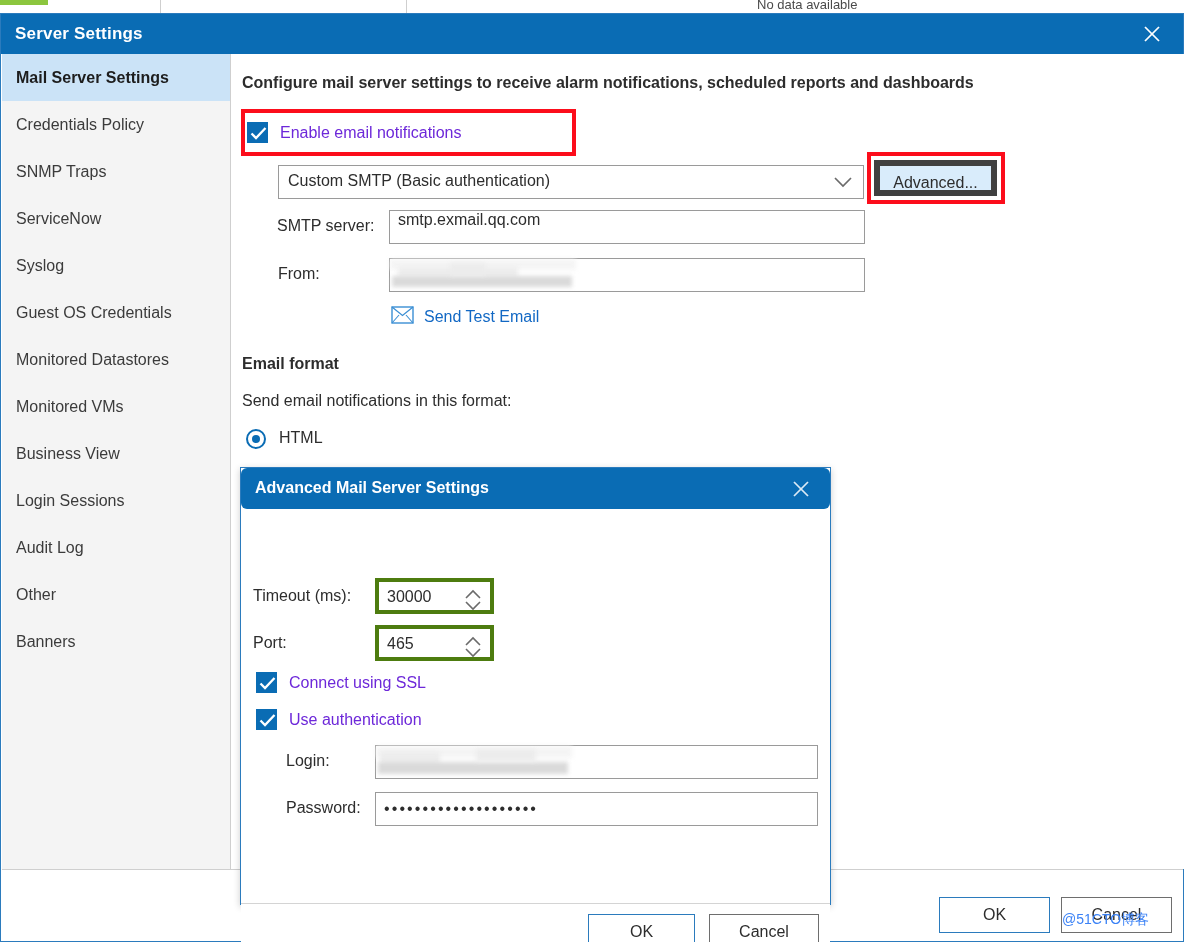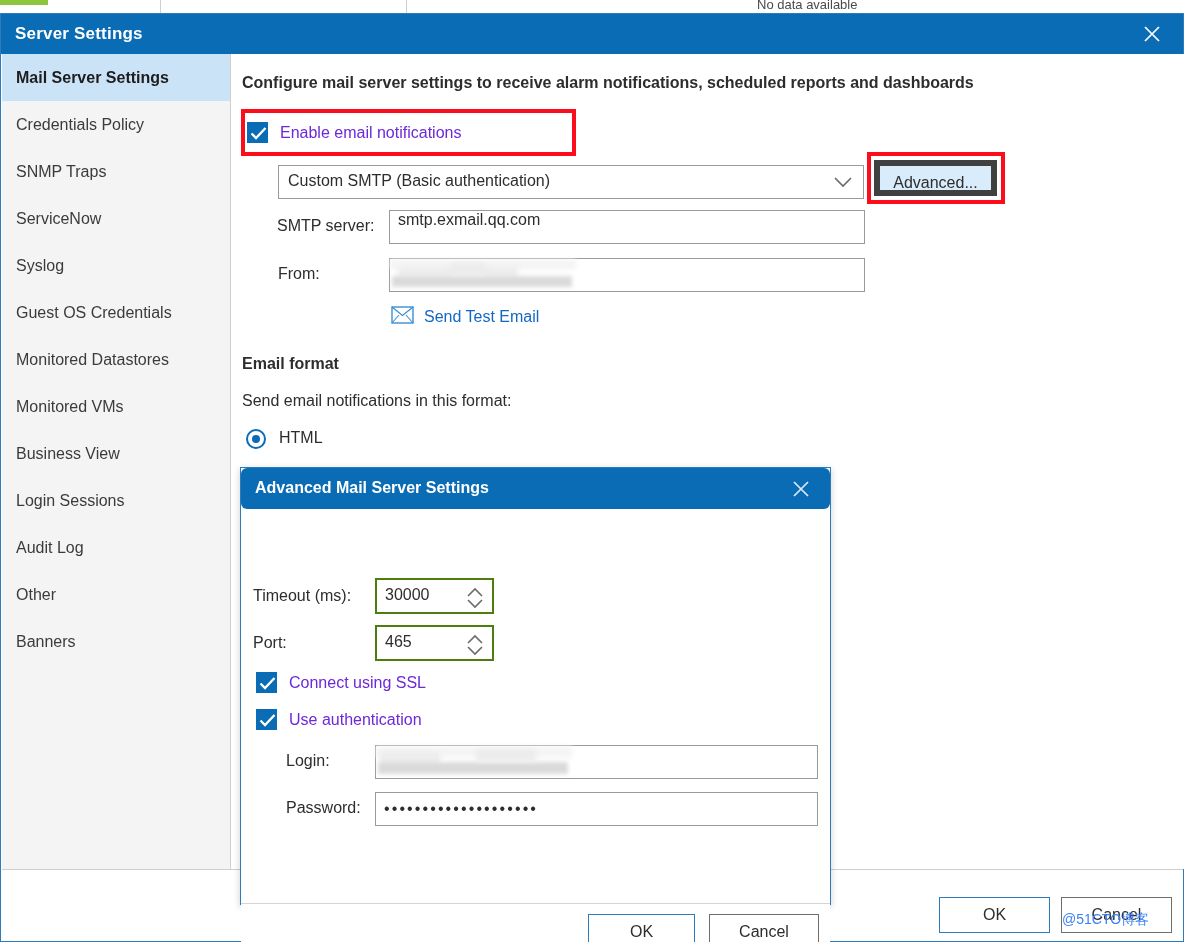--- a/index.html
+++ b/index.html
@@ -369,21 +369,21 @@
     width: 100%;
     height: 353px;
   }
 
   #timeout-label { left: 12px; top: 78px; }
   #port-label    { left: 12px; top: 125px; }
 
   .spinner {
     position: absolute;
     width: 119px; height: 36px;
-    border: 2px solid #4d7c0f;
+    border: 4px solid #4d7c0f;
     background: #ffffff;
     box-sizing: border-box;
     cursor: text;
   }
   .spinner .val {
     position: absolute;
     left: 8px; top: 6px;
     font-size: 16px;
     color: #2d2d2d;
   }

